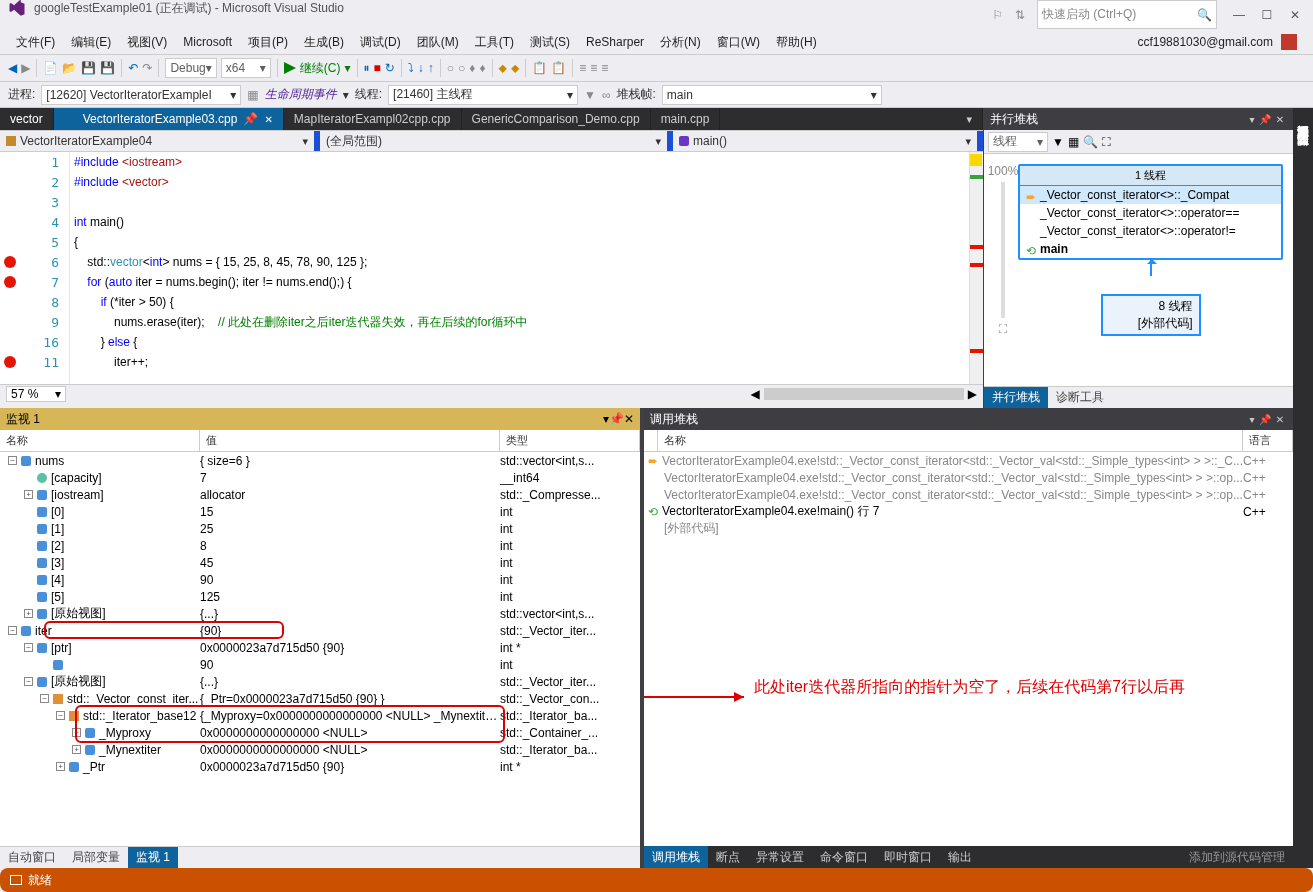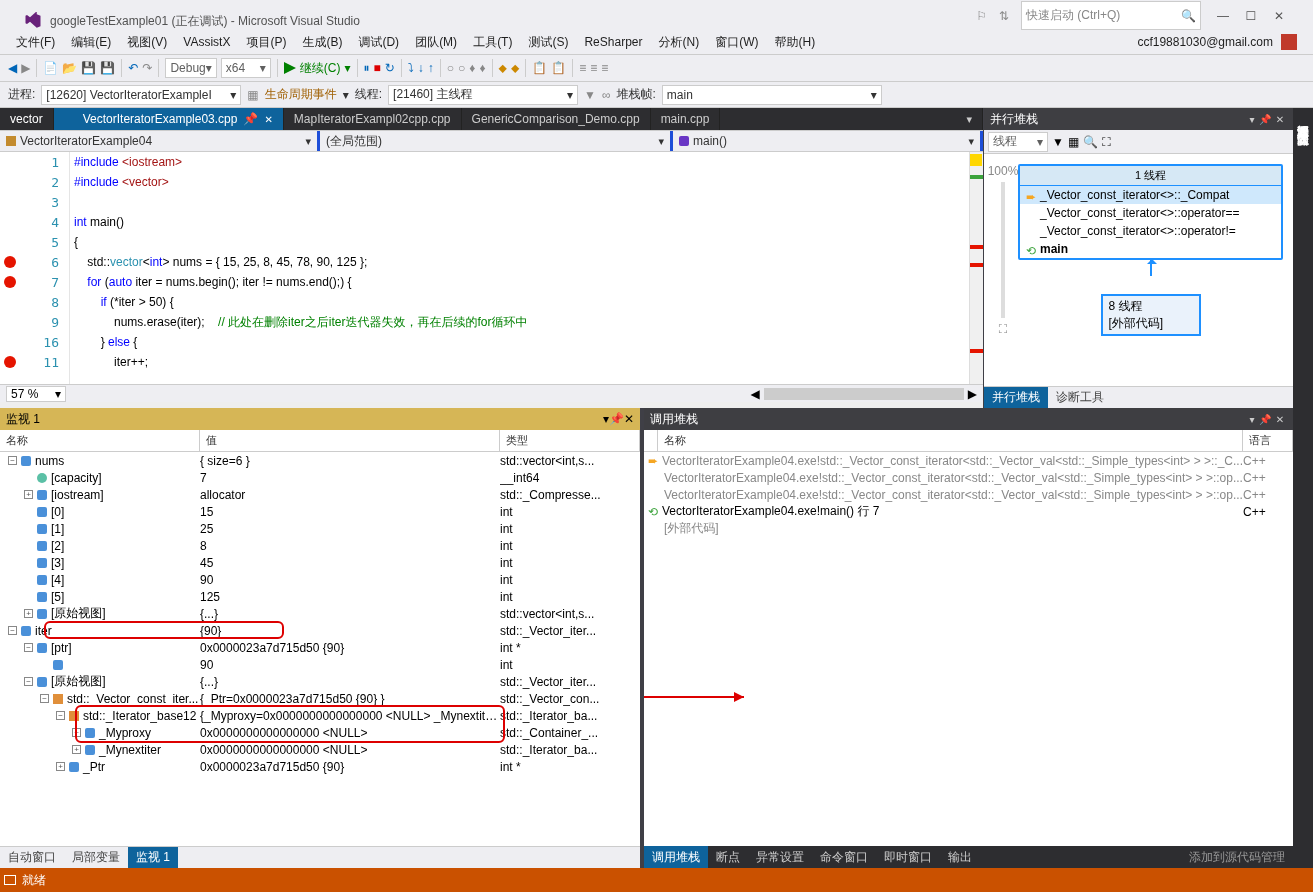--- a/index.html
+++ b/index.html
@@ -1,17 +1,17 @@
 <!DOCTYPE html>
 <html><head>
 <meta charset="utf-8">
 <style>
 * { margin: 0; padding: 0; box-sizing: border-box; font-family: "Microsoft YaHei", "Segoe UI", sans-serif; font-size: 12px; }
 body { background: #eee; width: 1313px; height: 892px; overflow: hidden; display: flex; flex-direction: column; }
-.titlebar { height: 30px; background: #eeeef2; display: flex; align-items: flex-end; padding: 0 24px; color: #525252; }
+.titlebar { height: 30px; background: #eeeef2; display: flex; align-items: flex-start; padding: 0 8px; color: #525252; }
 .titlebar .vs-logo { width: 18px; height: 18px; margin-right: 8px; }
 .titlebar-title { flex: 1; }
 .titlebar-right { display: flex; gap: 12px; align-items: center; }
 .titlebar-search { width: 180px; height: 29px; border: 1px solid #ccc; background: #fff; padding: 0 4px; color: #888; display: flex; align-items: center; font-size: 11px; }
 .win-btns { display: flex; gap: 8px; }
 .win-btn { width: 20px; text-align: center; color: #555; }
 .menubar { height: 24px; background: #eeeef2; display: flex; align-items: center; padding: 0 8px; }
 .menu-item { padding: 0 8px; color: #1e1e1e; }
 .menu-right { flex: 1; display: flex; justify-content: flex-end; align-items: center; padding-right: 8px; gap: 8px; color: #1e1e1e; }
 .red-sq { width: 16px; height: 16px; background: #c0392b; }
@@ -30,21 +30,21 @@
 .panel-header { background: #3e3e42; color: #fff; height: 22px; display: flex; align-items: center; padding: 0 6px; font-size: 11px; }
 .panel-header .title { flex: 1; }
 .panel-header .hdr-btn { width: 14px; text-align: center; color: #ccc; font-size: 10px; }
 .editor-row { flex: 1; display: flex; overflow: hidden; }
 .doc-tabs { height: 22px; background: #2d2d30; display: flex; align-items: stretch; }
 .doc-tab { padding: 0 10px; display: flex; align-items: center; gap: 6px; color: #ccc; font-size: 11px; background: #2d2d30; border-right: 1px solid #222; }
 .doc-tab.active { background: #0e639c; color: #fff; padding-left: 29px; }
 .doc-tab.first { color: #fff; }
 .doc-tab-close { font-size: 10px; }
 .nav-bar { height: 22px; background: #eeeef2; border-top: 1px solid #ccc; border-bottom: 1px solid #ccc; display: flex; }
-.nav-combo { flex: 1; border-right: 3px solid #1d4ed8; padding: 0 6px; display: flex; align-items: center; color: #333; font-size: 11px; }
+.nav-combo { flex: 1; border-right: 6px solid #1d4ed8; padding: 0 6px; display: flex; align-items: center; color: #333; font-size: 11px; }
 .nav-combo .cube { width: 10px; height: 10px; background: #c38b2e; margin-right: 4px; }
 .nav-combo .purp { width: 10px; height: 10px; background: #6936c5; margin-right: 4px; border-radius: 2px; }
 .code-area { flex: 1; display: flex; overflow: hidden; background: #fff; position: relative; }
 .gutter { width: 70px; background: #fff; border-right: 1px solid #e5e5e5; }
 .gutter-line { height: 20px; display: flex; align-items: center; justify-content: flex-end; padding-right: 10px; color: #2b91af; font-family: Consolas, monospace; font-size: 13px; position: relative; }
 .bp { position: absolute; left: 4px; width: 12px; height: 12px; background: #e51400; border-radius: 50%; }
 .code-text { flex: 1; font-family: Consolas, monospace; font-size: 14px; line-height: 20px; padding: 0 4px; overflow: hidden; }
 .code-line { height: 20px; white-space: pre; }
 .kw { color: #0000ff; }
 .str { color: #a31515; }
@@ -53,21 +53,21 @@
 .zoom-bar { height: 18px; background: #eeeef2; border-top: 1px solid #ccc; display: flex; align-items: center; padding: 0 6px; font-size: 11px; }
 .zoom-combo { width: 60px; height: 16px; border: 1px solid #ccc; background: #fff; padding: 0 4px; display: flex; align-items: flex-end; }
 .parallel-toolbar { height: 24px; background: #eeeef2; border-bottom: 1px solid #ccc; display: flex; align-items: center; padding: 0 4px; gap: 4px; }
 .parallel-body { flex: 1; background: #fff; position: relative; padding: 10px; }
 .stack-box { border: 2px solid #1e90ff; border-radius: 2px; background: #fff; min-width: 220px; }
 .stack-hdr { background: #d6e8f5; text-align: center; padding: 2px; font-size: 11px; border-bottom: 1px solid #1e90ff; }
 .stack-item { padding: 2px 6px; font-size: 11px; display: flex; align-items: center; gap: 4px; }
 .stack-item.hl { background: #cfe8fc; }
 .arrow-yellow { width: 10px; height: 10px; color: #f5a623; }
 .arrow-green { width: 10px; height: 10px; color: #3ba33b; }
-.ext-box { border: 2px solid #1e90ff; background: #eaf2fb; text-align: left; padding: 2px 6px; margin-top: 18px; width: 100px; margin-left: auto; margin-right: auto; font-size: 11px; }
+.ext-box { border: 2px solid #1e90ff; background: #eaf2fb; text-align: right; padding: 2px 6px; margin-top: 18px; width: 100px; margin-left: auto; margin-right: auto; font-size: 11px; }
 .ext-link-line { height: 16px; border-left: 2px solid #1e90ff; margin-left: auto; margin-right: auto; width:0; position: relative; }
 .ext-link-line::before { content:''; position:absolute; top:-6px; left:-5px; border:5px solid transparent; border-bottom-color:#1e90ff; }
 .bottom-tabs { height: 22px; background: #eeeef2; display: flex; align-items: center; font-size: 11px; border-top: 1px solid #ccc; }
 .bottom-tab { padding: 0 8px; height: 100%; display: flex; align-items: center; color: #444; }
 .bottom-tab.active { background: #0e639c; color: #fff; }
 .lower-row { flex: 1; display: flex; overflow: hidden; }
 .watch-panel { flex: 1; display: flex; flex-direction: column; background: #fff; border-right: 4px solid #3f3f46; }
 .callstack-panel { flex: 1; display: flex; flex-direction: column; background: #fff; }
 .watch-header { background: #d6b656; color: #000; height: 22px; display: flex; align-items: center; padding: 0 6px; font-size: 11px; }
 .watch-header .title { flex: 1; }
@@ -94,21 +94,21 @@
 .red-arrow { position: absolute; }
 .cs-body { flex: 1; position: relative; overflow: hidden; }
 .cs-row { height: 17px; display: flex; align-items: center; font-size: 11px; padding-left: 4px; }
 .cs-row .cn { flex: 1; overflow: hidden; white-space: nowrap; text-overflow: ellipsis; display: flex; align-items: center; gap: 4px; }
 .cs-row .cl { width: 50px; }
 .cs-row.dim { color: #888; }
 .bottom-tabstrip { height: 22px; background: #2d2d30; display: flex; align-items: center; font-size: 11px; }
 .bottom-tabstrip .btab { padding: 0 8px; color: #ccc; height: 100%; display: flex; align-items: center; }
 .bottom-tabstrip .btab.active { background: #0e639c; color: #fff; }
 .bottom-tabstrip .right { flex: 1; text-align: right; color: #999; padding-right: 8px; }
-.statusbar { height: 24px; background: #ca5100; color: #fff; display: flex; align-items: center; padding: 0 4px; font-size: 11px; }
+.statusbar { height: 24px; background: #ca5100; color: #fff; display: flex; align-items: center; padding: 0 10px; font-size: 11px; border-radius: 8px; }
 .statusbar .st-icon { width: 12px; height: 10px; border: 1px solid #fff; margin-right: 6px; }
 .scroll-markers { width: 14px; background: #f0f0f0; border-left: 1px solid #ddd; position: relative; }
 .marker { position: absolute; width: 100%; height: 4px; }
 .mk-red { background: #e51400; }
 .mk-grn { background: #3ba33b; }
 </style>
 </head>
 <body>
 
 <div class="titlebar">
@@ -129,21 +129,21 @@
       <span class="win-btn">☐</span>
       <span class="win-btn">✕</span>
     </div>
   </div>
 </div>
 
 <div class="menubar">
   <span class="menu-item">文件(F)</span>
   <span class="menu-item">编辑(E)</span>
   <span class="menu-item">视图(V)</span>
-  <span class="menu-item">VAssistX</span>
+  <span class="menu-item">Microsoft</span>
   <span class="menu-item">项目(P)</span>
   <span class="menu-item">生成(B)</span>
   <span class="menu-item">调试(D)</span>
   <span class="menu-item">团队(M)</span>
   <span class="menu-item">工具(T)</span>
   <span class="menu-item">测试(S)</span>
   <span class="menu-item">ReSharper</span>
   <span class="menu-item">分析(N)</span>
   <span class="menu-item">窗口(W)</span>
   <span class="menu-item">帮助(H)</span>
@@ -196,21 +196,21 @@
   <div class="tb-sep"></div>
   <span style="color:#888;">≡</span>
   <span style="color:#888;">≡</span>
   <span style="color:#888;">≡</span>
 </div>
 
 <div class="toolbar2">
   <span>进程:</span>
   <div class="tb2-combo" style="min-width:200px;"><span>[12620] VectorIteratorExampleI</span><span style="flex:1"></span>▾</div>
   <span style="color:#888;">▦</span>
-  <span style="color:#a16207;">生命周期事件</span> ▾
+  <span style="color:#4c1d95;font-style:italic;">生命周期事件</span> ▾
   <span>线程:</span>
   <div class="tb2-combo" style="min-width:190px;"><span>[21460] 主线程</span><span style="flex:1"></span>▾</div>
   <span style="color:#888;">▼</span>
   <span style="color:#888;">∞</span>
   <span>堆栈帧:</span>
   <div class="tb2-combo" style="min-width:220px;"><span>main</span><span style="flex:1"></span>▾</div>
 </div>
 
 <div class="main-area">
 <div class="left-col">
@@ -603,20 +603,21 @@
               <div class="cn">
                 <span style="width: 12px; display: inline-block;"></span>
                 <span>[外部代码]</span>
               </div>
               <div class="cl"></div>
             </div>
             <svg class="red-arrow" style="top:235px; left:-10px;" width="120" height="20">
         <line x1="0" y1="10" x2="110" y2="10" stroke="#d00" stroke-width="2"></line>
         <polygon points="110,10 100,5 100,15" fill="#d00"></polygon>
       </svg>
+      <div class="red-text" style="position:absolute; top:225px; left:110px; right:0;">此处iter迭代器所指向的指针为空了，后续在代码第7行以后再</div>
     </div>
     <div class="bottom-tabstrip">
       <div class="btab active">调用堆栈</div>
       <div class="btab">断点</div>
       <div class="btab">异常设置</div>
       <div class="btab">命令窗口</div>
       <div class="btab">即时窗口</div>
       <div class="btab">输出</div>
       <div class="right">添加到源代码管理</div>
     </div>

